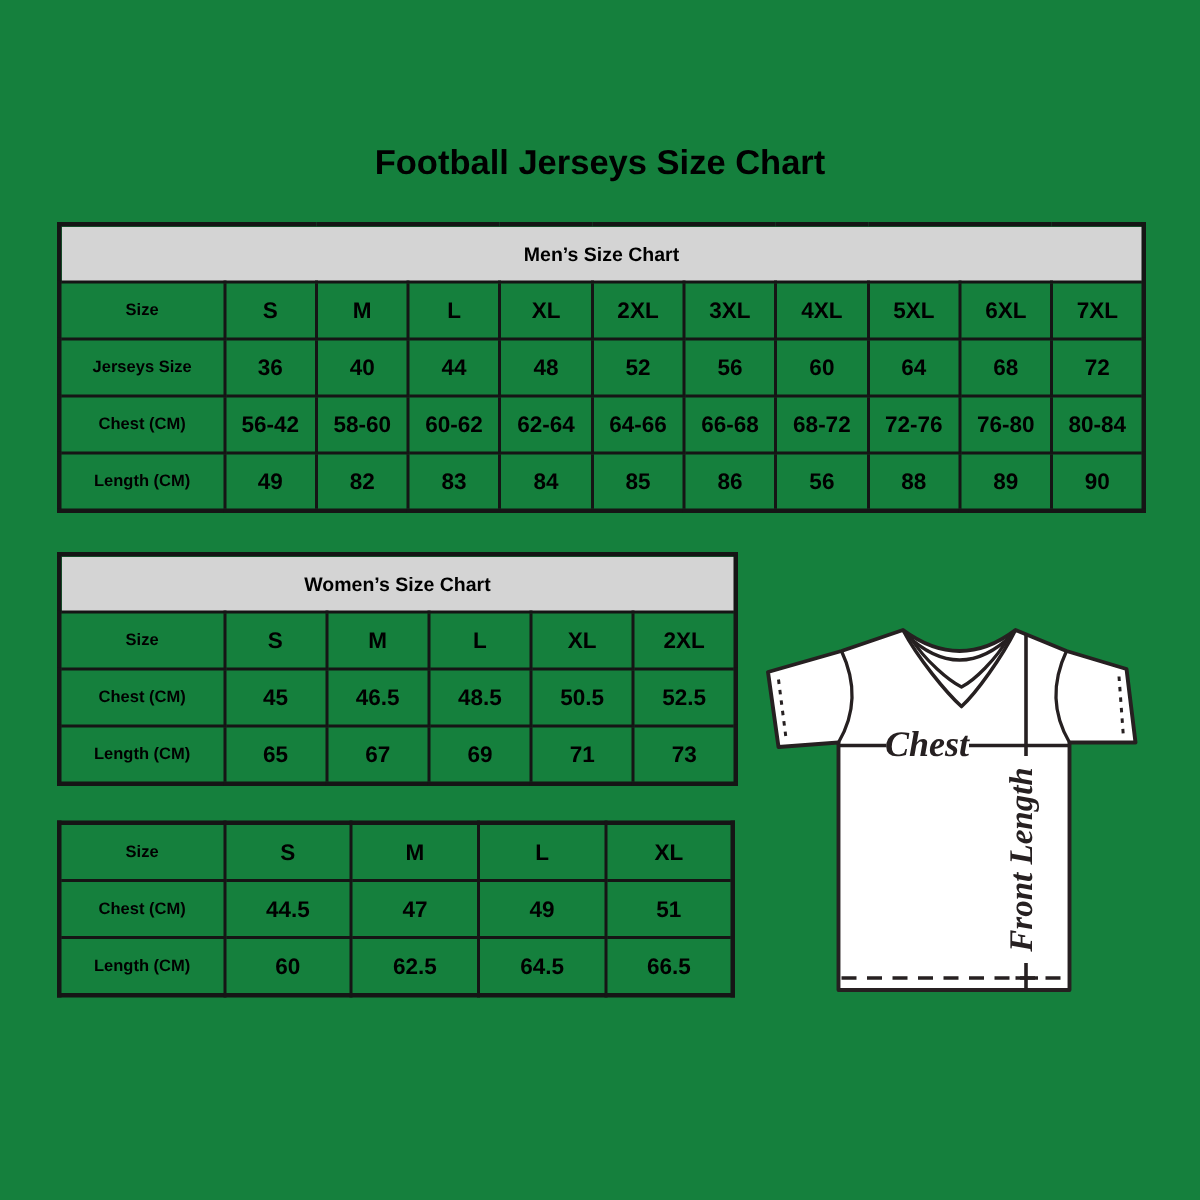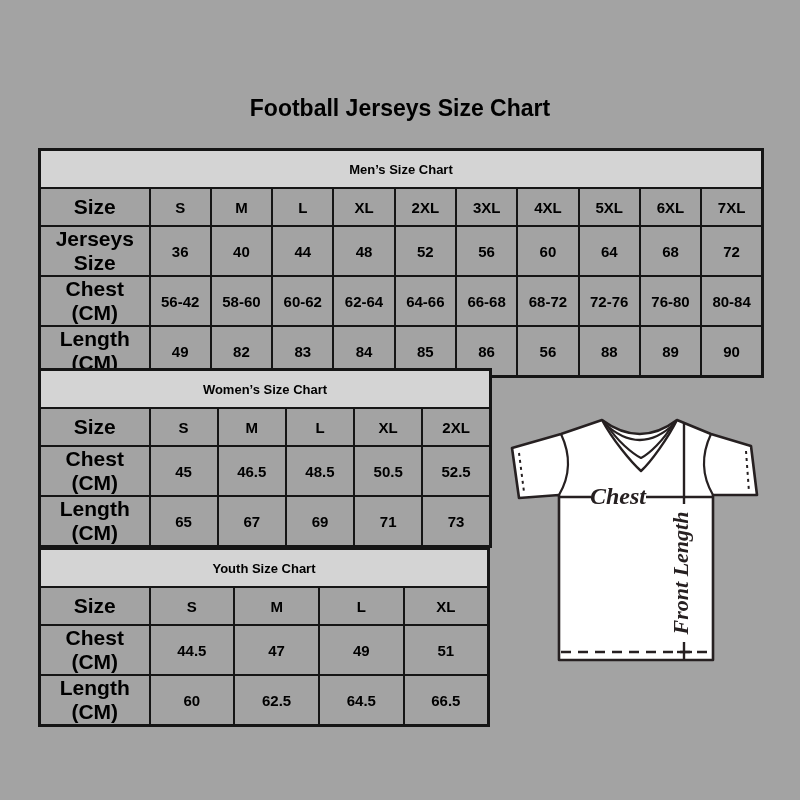--- a/index.html
+++ b/index.html
@@ -1,33 +1,33 @@
 <!DOCTYPE html>
 <html><head>
 <meta charset="utf-8">
 <style>
   html,body { margin:0; padding:0; background:#ffffff; }
   .page {
-    position:relative; width:800px; height:800px; background:#a3a3a3;
+    position:relative; width:800px; height:800px; background:#15803d;
     font-family:"Liberation Sans", sans-serif; overflow:hidden; color:#000;
   }
   .page-title {
     position:absolute; top:95px; left:0; width:800px; margin:0;
     text-align:center; font-size:23px; font-weight:bold; color:#000;
   }
   table.size-table {
     position:absolute; border-collapse:collapse; table-layout:fixed;
     font-weight:bold; text-align:center; color:#000;
     border:3px solid #151515;
   }
   table.size-table th, table.size-table td {
     border:2px solid #151515; padding:0; height:36px; overflow:hidden;
   }
   th.tbl-title { background:#d4d4d4; font-size:13px; height:37px; }
-  td.rlabel { font-size:21px; }
+  td.rlabel { font-size:11px; }
   td.val { font-size:15px; }
   table.men   { left:38px; top:148px; width:726px; }
   table.women { left:38px; top:368px; width:454px;border-radius:25px; }
   table.youth { left:38px; top:547px; width:452px; }
   col.label-col { width:110px; }
   .jersey-svg { position:absolute; left:503px; top:414px; }
   .meas-label {
     font-family:"Liberation Serif", serif; font-style:italic; font-weight:bold;
     fill:#262021;
   }
@@ -138,23 +138,20 @@
     </tr>
   </tbody>
     </table>
 
   <table class="size-table youth">
     <colgroup>
         <col class="label-col">
         <col span="4">
       </colgroup>
     <tbody>
-        <tr>
-      <th class="tbl-title" colspan="5">Youth Size Chart</th>
-    </tr>
     <tr>
       <td class="rlabel">Size</td>
       <td class="val">S</td>
       <td class="val">M</td>
       <td class="val">L</td>
       <td class="val">XL</td>
     </tr>
     <tr>
       <td class="rlabel">Chest (CM)</td>
       <td class="val">44.5</td>

